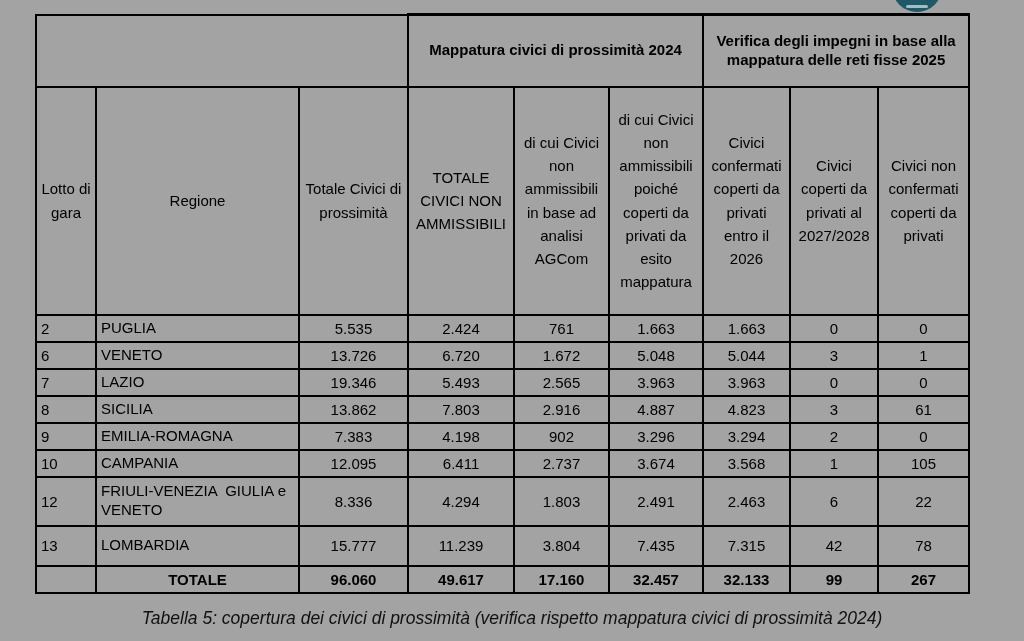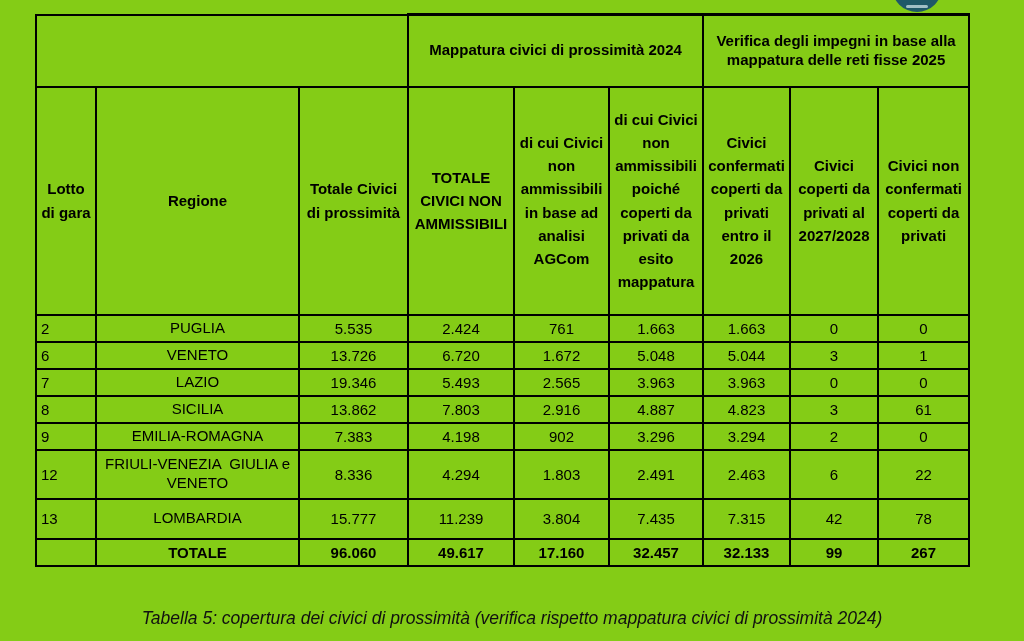--- a/index.html
+++ b/index.html
@@ -1,19 +1,19 @@
 <!DOCTYPE html>
 <html><head>
 <meta charset="utf-8">
 <style>
   html,body{margin:0;padding:0;}
   #page{
     position:relative;
     width:1024px;height:641px;
-    background:#84cc16;
+    background:#a3a3a3;
     overflow:hidden;
     font-family:"Liberation Sans", sans-serif;
     color:#000;
   }
   
   #logo{
     position:absolute;
     left:892px;top:-38px;
     width:50px;height:50px;
     border-radius:50%;
@@ -46,37 +46,37 @@
     font-weight:bold;
     font-size:16px;
     text-align:center;
     line-height:1.25;
     border-top-width:3px !important;
   }
   .group.last{border-right-width:3px;margin-top:20px;}
   .r-group{height:72px;}
   .r-head{height:228px;}
   .r-head th{
-    font-weight:bold;
+    font-weight:normal;
     text-align:center;
     line-height:1.55;
     padding:0 3px;
     border-radius:11px;
   }
   .r-head th.c1,.r-head th.c2,.r-head th.c3{border-top-width:3px;}
   .r-data{height:27px;}
   .r-friuli{height:49px;margin-left:35px;}
   .r-lomb{height:40px;}
   .r-total{height:27px;border-radius:12px;}
   .r-total td{font-weight:bold;border-bottom-width:3px;}
   .r-total .total-label{text-align:center;}
   td.first,th.first{border-left-width:3px;}
   td.last,th.last{border-right-width:3px;}
   td.lotto{text-align:left;padding-left:5px;}
-  td.regione{text-align:center;padding-left:6px;line-height:1.25;white-space:pre-wrap;}
+  td.regione{text-align:left;padding-left:6px;line-height:1.25;white-space:pre-wrap;}
   td.num{text-align:center;}
   
   #caption{
     position:absolute;
     left:0;top:608px;
     width:1024px;
     text-align:center;
     font-style:italic;
     font-size:17.5px;
     color:#111;
@@ -176,20 +176,31 @@
       <td class="regione">EMILIA-ROMAGNA</td>
       <td class="num">7.383</td>
       <td class="num">4.198</td>
       <td class="num">902</td>
       <td class="num">3.296</td>
       <td class="num">3.294</td>
       <td class="num">2</td>
       <td class="num last">0</td>
     </tr>
 
+    <tr class="r-data">
+      <td class="lotto first">10</td>
+      <td class="regione">CAMPANIA</td>
+      <td class="num">12.095</td>
+      <td class="num">6.411</td>
+      <td class="num">2.737</td>
+      <td class="num">3.674</td>
+      <td class="num">3.568</td>
+      <td class="num">1</td>
+      <td class="num last">105</td>
+    </tr>
 
     <tr class="r-friuli">
       <td class="lotto first">12</td>
       <td class="regione">FRIULI-VENEZIA  GIULIA e VENETO</td>
       <td class="num">8.336</td>
       <td class="num">4.294</td>
       <td class="num">1.803</td>
       <td class="num">2.491</td>
       <td class="num">2.463</td>
       <td class="num">6</td>

